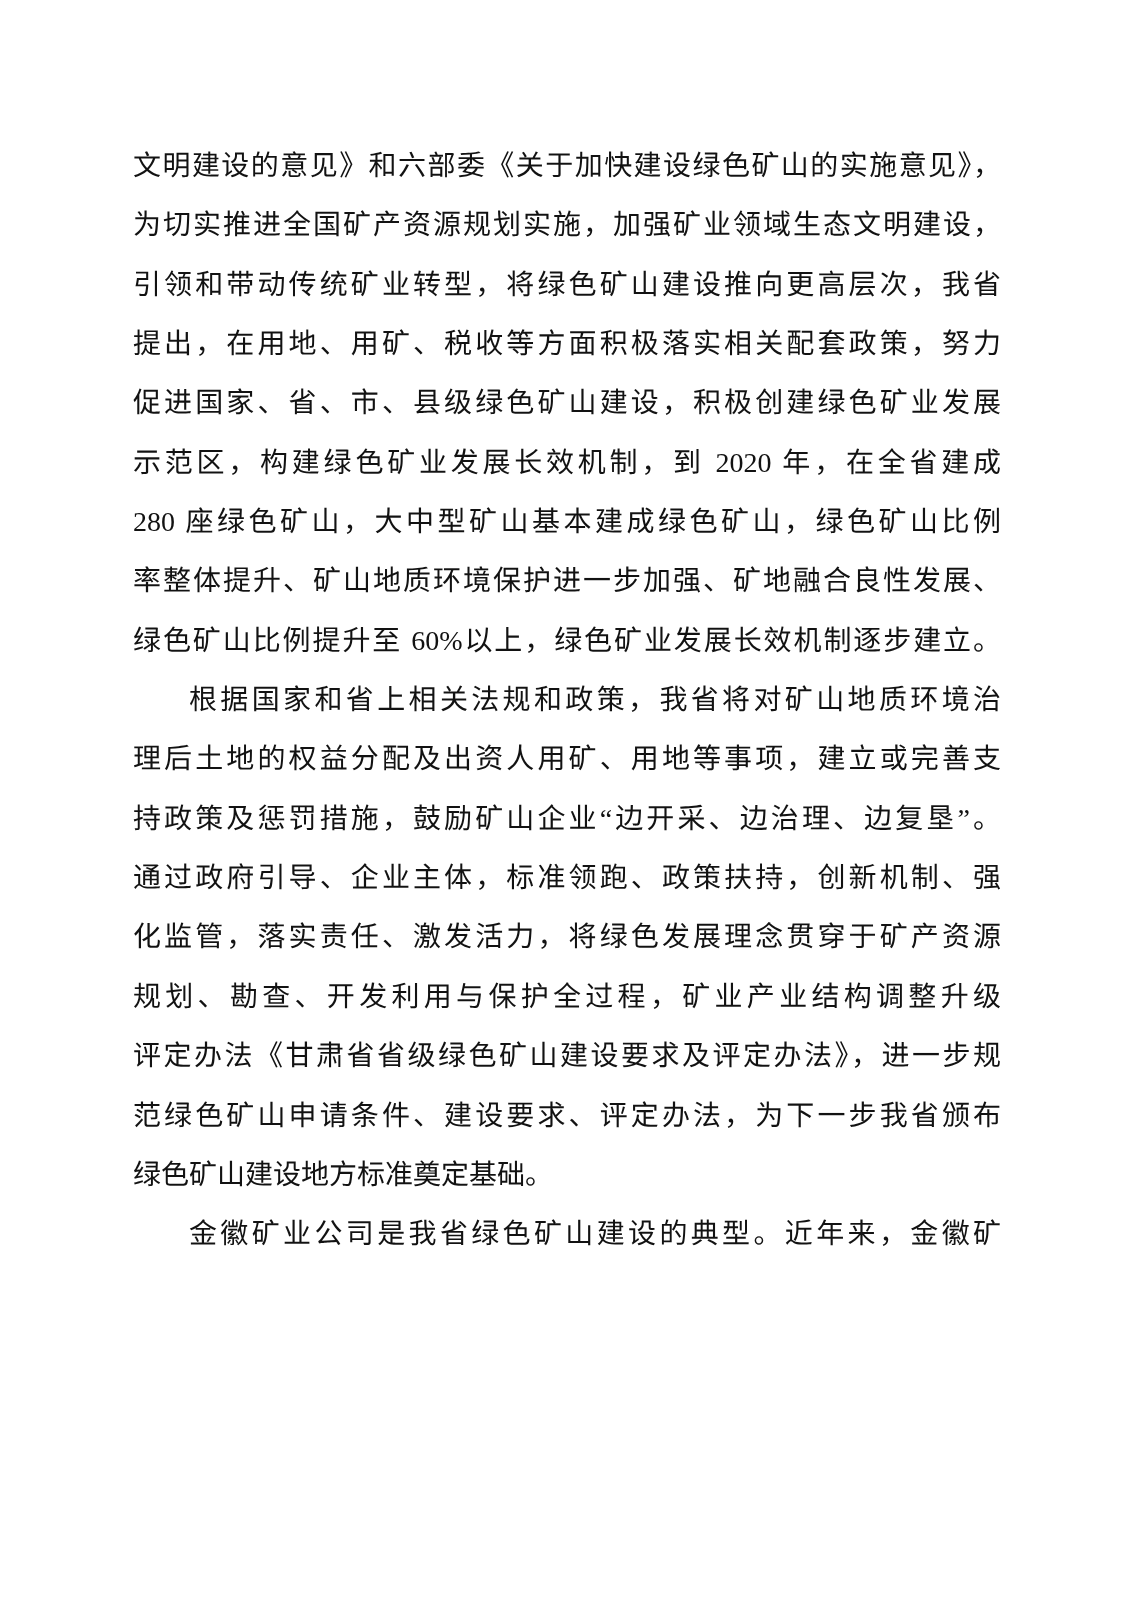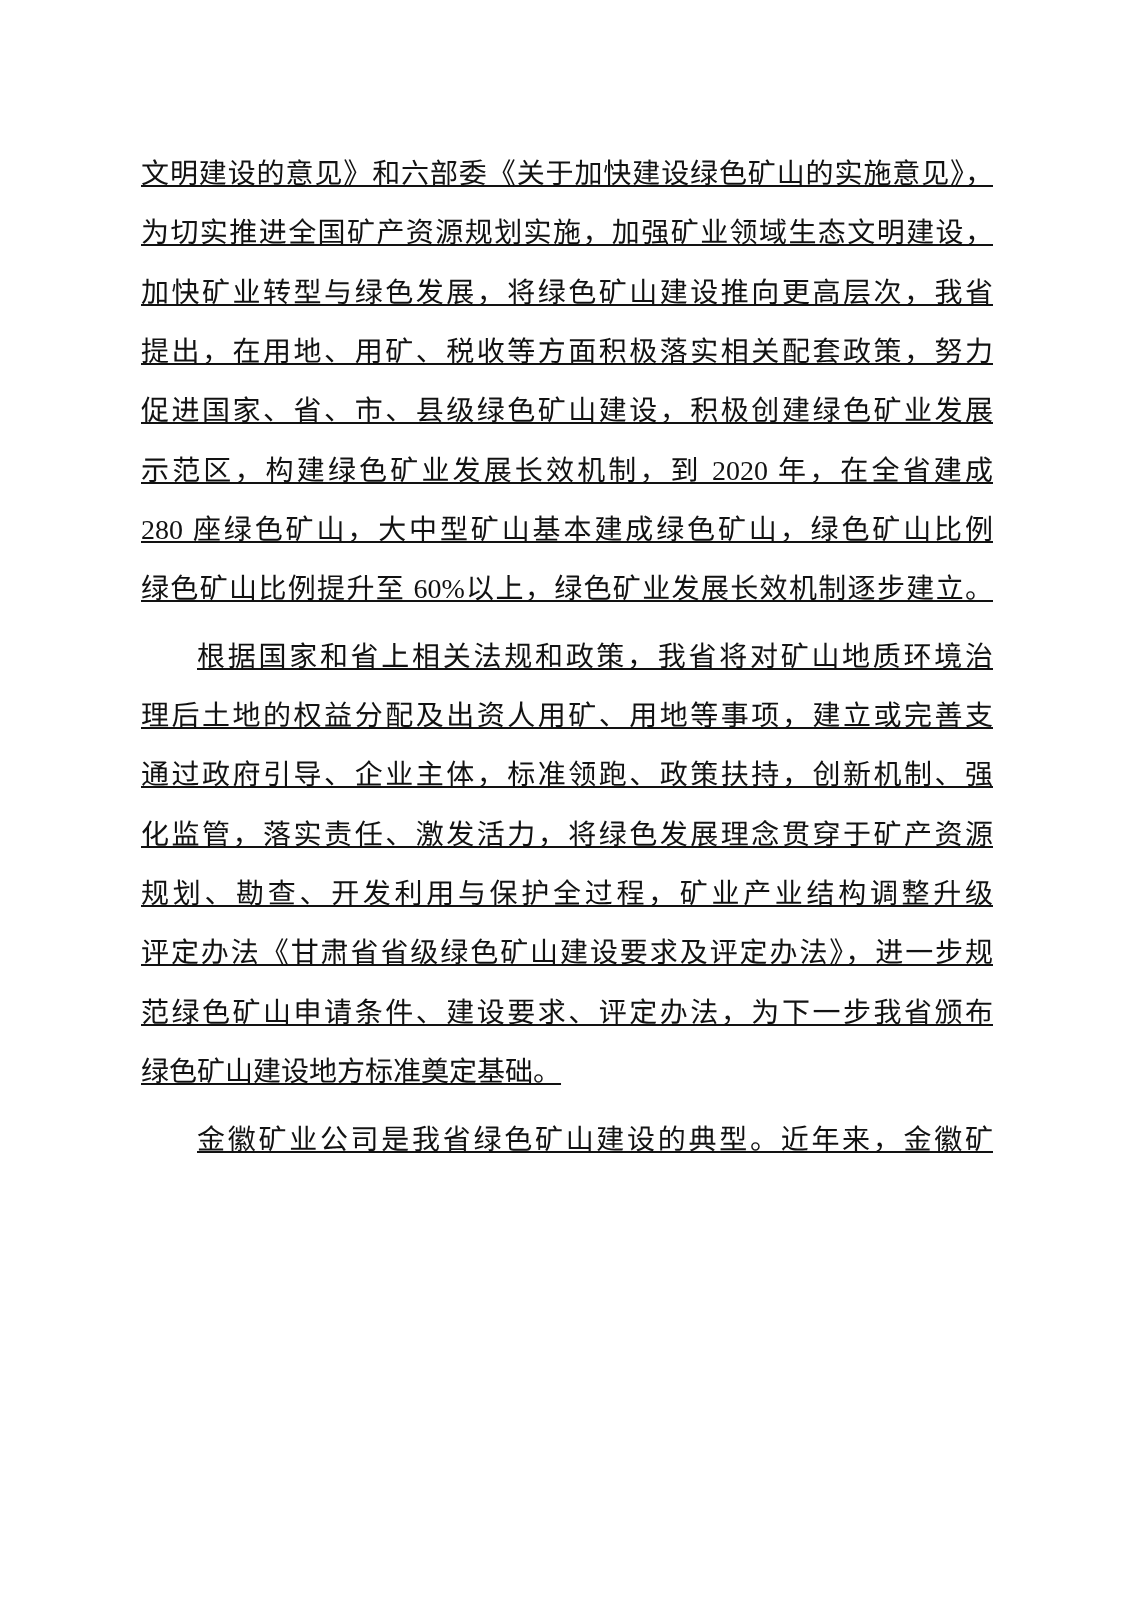--- a/index.html
+++ b/index.html
@@ -19,23 +19,22 @@
     position: absolute;
     left: 133px;
     top: 136px;
     width: 868px;
     color: #121212;
     font-size: 28px;
     line-height: 59.35px;
     text-align: justify;
   }
   .para {
-    margin: 8px;
+    margin: 0;
     padding: 0;
-    text-decoration: underline;
   }
   .line {
     text-align: justify;
     text-align-last: justify;
     min-height: 59.35px;
   }
   .line.indent {
     text-indent: 56px;
   }
   .line.para-end {
@@ -44,31 +43,33 @@
 </style>
 </head>
 <body>
 
 <div class="page">
   <div class="body-text">
 
     <div class="para">
       <div class="line">文明建设的意见》和六部委《关于加快建设绿色矿山的实施意见》，</div>
       <div class="line">为切实推进全国矿产资源规划实施，加强矿业领域生态文明建设，</div>
-      <div class="line">加快矿业转型与绿色发展，将绿色矿山建设推向更高层次，我省</div>
+      <div class="line">引领和带动传统矿业转型，将绿色矿山建设推向更高层次，我省</div>
       <div class="line">提出，在用地、用矿、税收等方面积极落实相关配套政策，努力</div>
       <div class="line">促进国家、省、市、县级绿色矿山建设，积极创建绿色矿业发展</div>
       <div class="line">示范区，构建绿色矿业发展长效机制，到 2020 年，在全省建成</div>
       <div class="line">280 座绿色矿山，大中型矿山基本建成绿色矿山，绿色矿山比例</div>
+      <div class="line">率整体提升、矿山地质环境保护进一步加强、矿地融合良性发展、</div>
       <div class="line">绿色矿山比例提升至 60%以上，绿色矿业发展长效机制逐步建立。</div>
     </div>
 
     <div class="para">
       <div class="line indent">根据国家和省上相关法规和政策，我省将对矿山地质环境治</div>
       <div class="line">理后土地的权益分配及出资人用矿、用地等事项，建立或完善支</div>
+      <div class="line">持政策及惩罚措施，鼓励矿山企业“边开采、边治理、边复垦”。</div>
       <div class="line">通过政府引导、企业主体，标准领跑、政策扶持，创新机制、强</div>
       <div class="line">化监管，落实责任、激发活力，将绿色发展理念贯穿于矿产资源</div>
       <div class="line">规划、勘查、开发利用与保护全过程，矿业产业结构调整升级</div>
       <div class="line">评定办法《甘肃省省级绿色矿山建设要求及评定办法》，进一步规</div>
       <div class="line">范绿色矿山申请条件、建设要求、评定办法，为下一步我省颁布</div>
       <div class="line para-end">绿色矿山建设地方标准奠定基础。</div>
     </div>
 
     <div class="para">
       <div class="line indent">金徽矿业公司是我省绿色矿山建设的典型。近年来，金徽矿</div>

